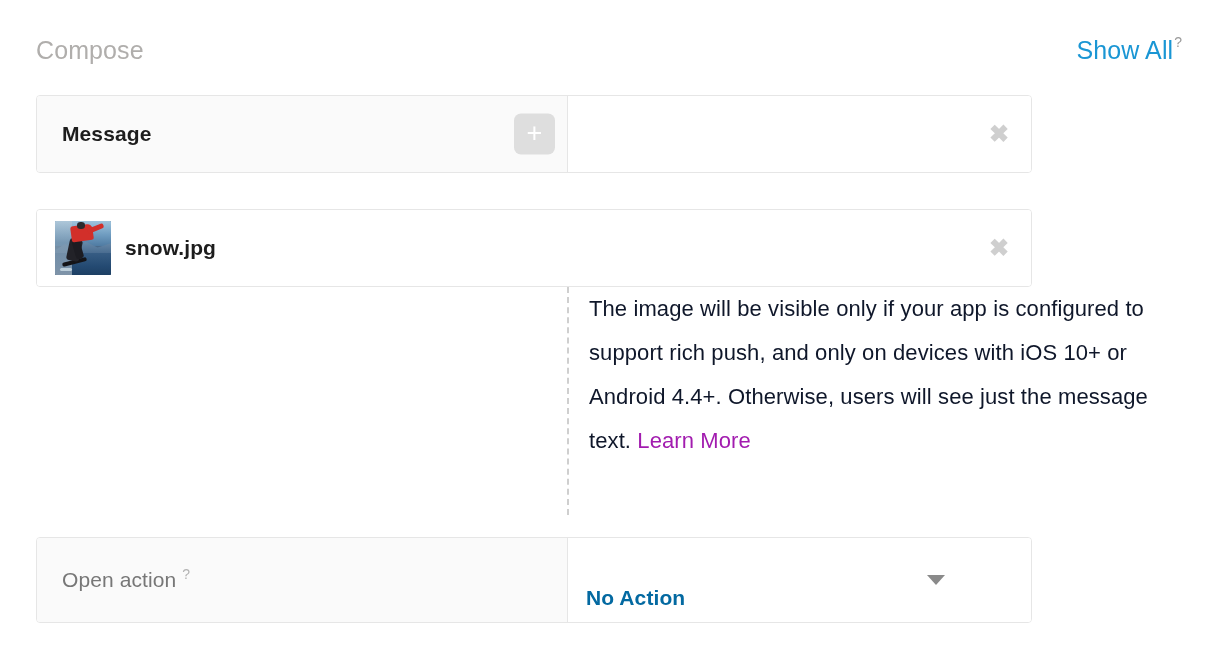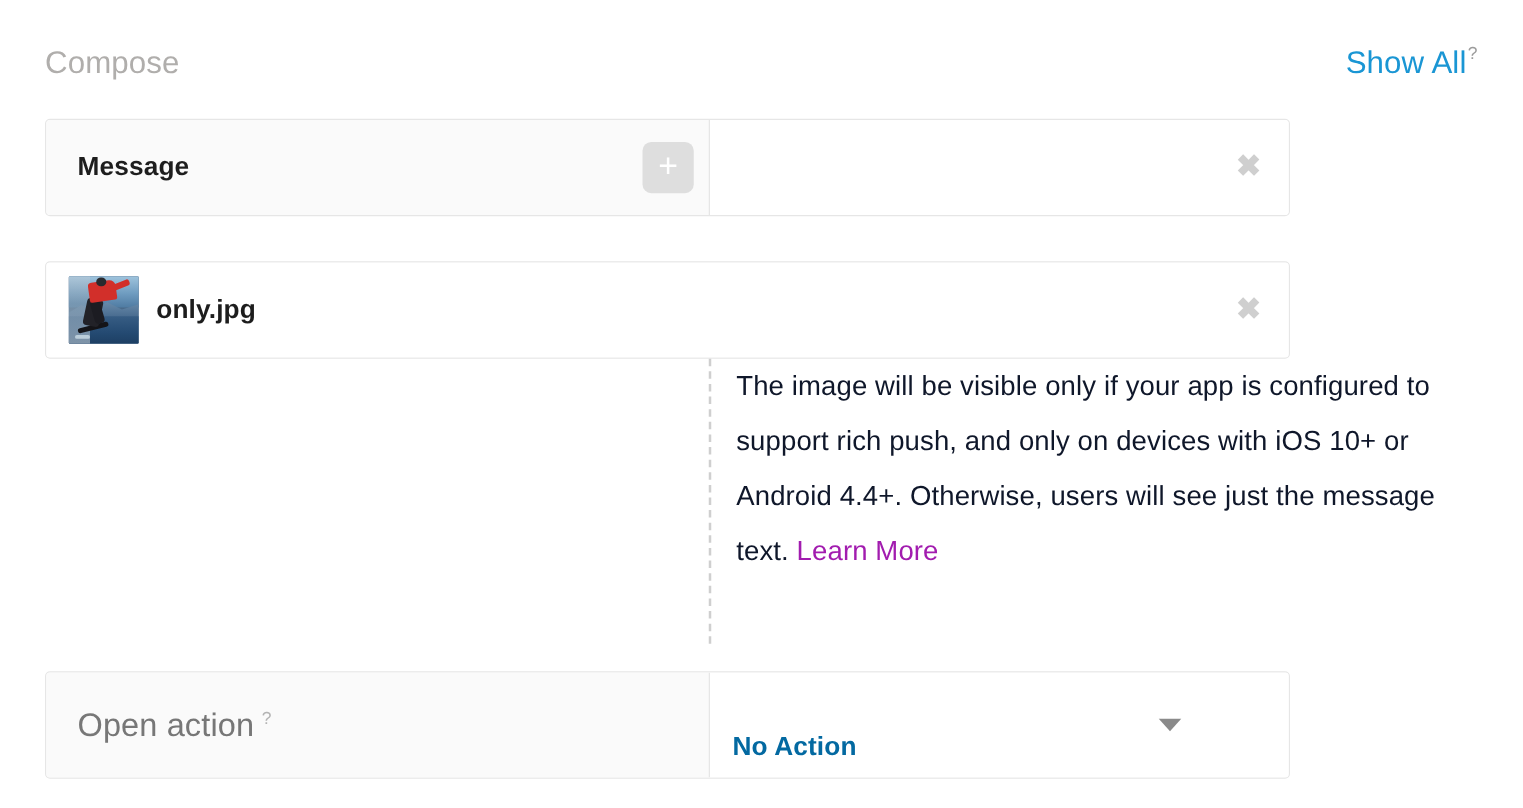--- a/index.html
+++ b/index.html
@@ -93,21 +93,21 @@
     position: relative;
   }
 
   .label-text {
     font-size: 21px;
     color: #1d1d1d;
     font-weight: 700;
     letter-spacing: 0.1px;
   }
   .label-text-muted {
-    font-size: 26px;
+    font-size: 21px;
     color: #777777;
     font-weight: 400;
     letter-spacing: 0.1px;
   }
   .new-badge {
     font-size: 21px;
     color: #2ecc71;
     font-weight: 700;
     font-style: italic;
     margin-left: 9px;
@@ -350,21 +350,21 @@
           <div class="snowfield"></div>
           <div class="left-dark"></div>
           <div class="board"></div>
           <div class="legs"></div>
           <div class="leg2"></div>
           <div class="jacket"></div>
           <div class="arm"></div>
           <div class="head"></div>
           <div class="fleck"></div>
         </div>
-        <span class="file-name">only.jpg</span>
+        <span class="file-name">snow.jpg</span>
       </div>
       <span class="close-x">✖</span>
     </div>
   </div>
 
   <div class="note-block">
     <span class="note-text">The image will be visible only if your app is configured to support rich push, and only on devices with iOS 10+ or Android 4.4+. Otherwise, users will see just the message text. </span><span class="note-text note-link">Learn More</span>
   </div>
 
   <div class="field-row" id="row-action">

